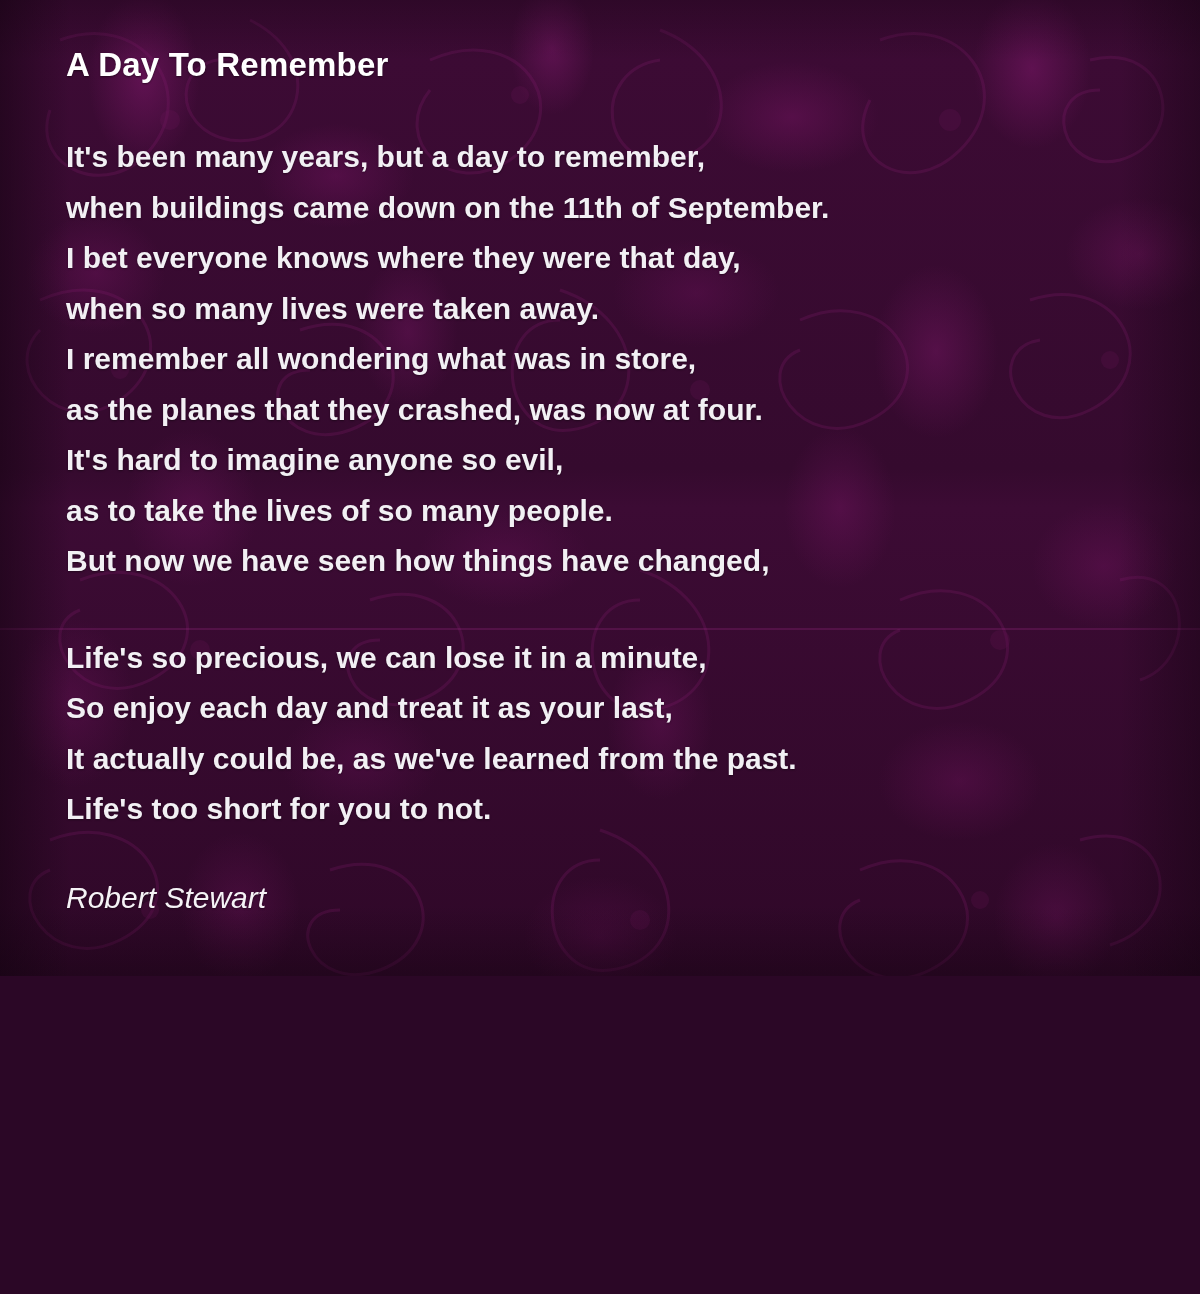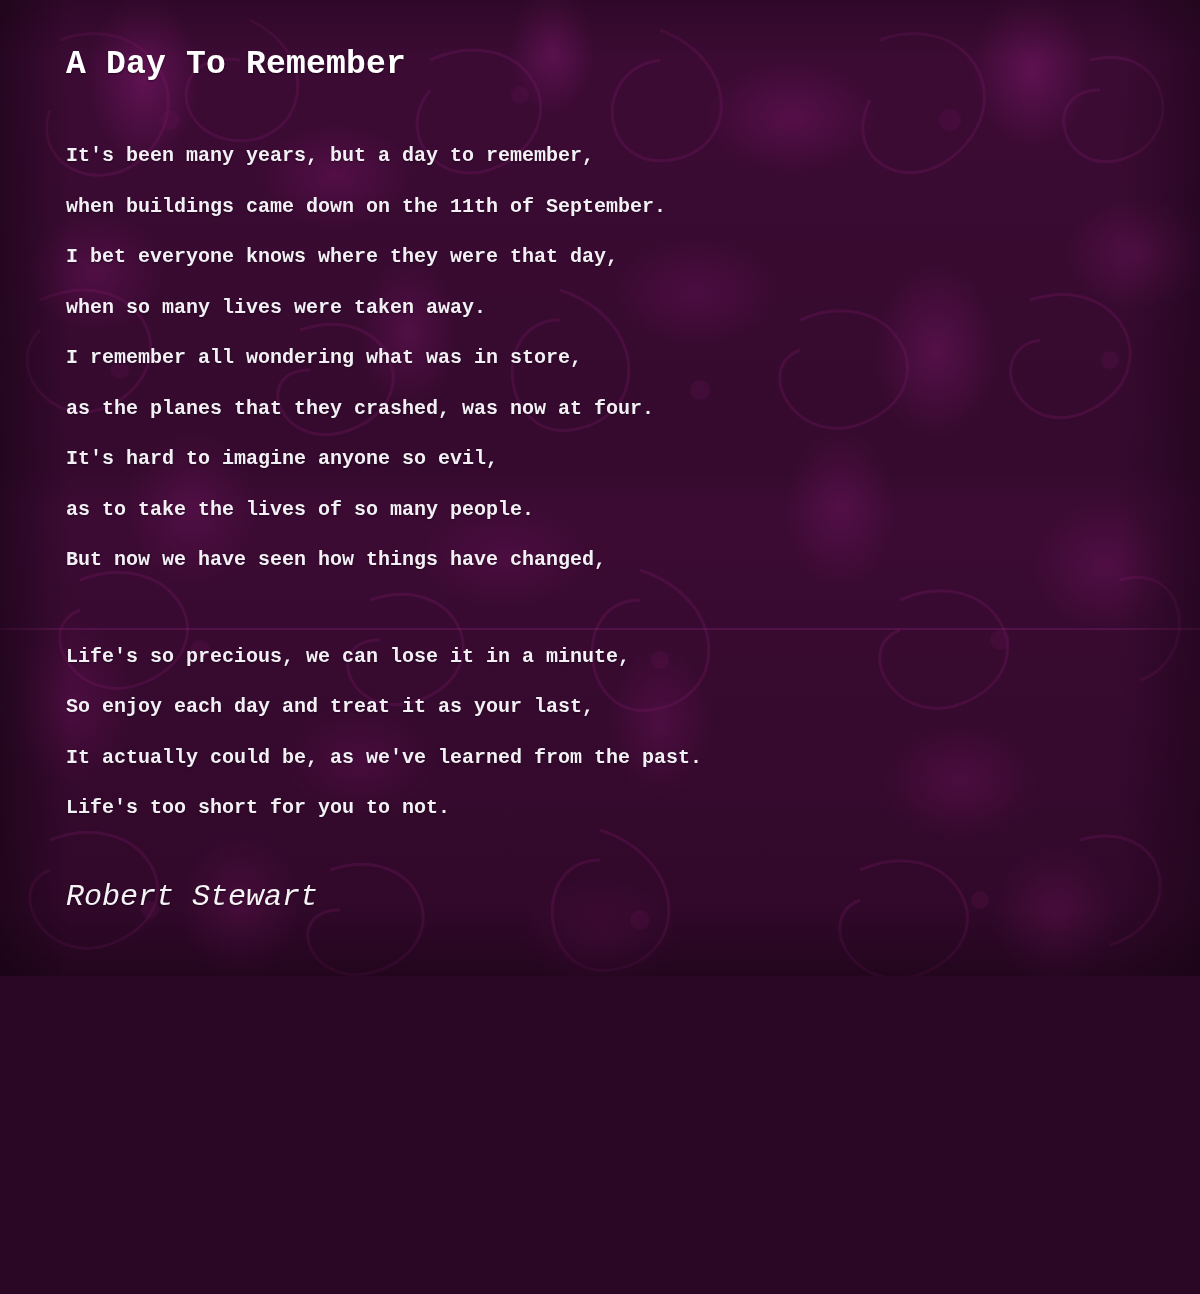--- a/index.html
+++ b/index.html
@@ -14,21 +14,20 @@
     font-family: "Liberation Sans", sans-serif;
   }
 
   .poem-card {
     position: relative;
     width: 1200px;
     height: 976px;
     box-sizing: border-box;
     background-color: #380a31;
     overflow: hidden;
-    font-family: Liberation Mono, monospace;
   }
 
   
   .bg-pattern {
     position: absolute;
     inset: 0;
     background-color: #3a0b33;
     background-image:
       radial-gradient(ellipse 90px 140px at 12% 8%, rgba(126,24,106,0.55) 0%, rgba(126,24,106,0) 62%),
       radial-gradient(ellipse 120px 80px at 28% 18%, rgba(120,20,100,0.40) 0%, rgba(120,20,100,0) 65%),
@@ -95,21 +94,21 @@
   }
 
   .poem-body {
     margin: 0;
   }
   .stanza {
     margin: 0 0 46px 0;
   }
   .poem-line {
     color: #f2f0f4;
-    font-size: 20px;
+    font-size: 30px;
     font-weight: bold;
     line-height: 50.5px;
     white-space: pre;
     text-shadow: 0 1px 2px rgba(0,0,0,0.4);
   }
 
   .poem-author {
     color: #f5f3f6;
     font-size: 30px;
     font-style: italic;

